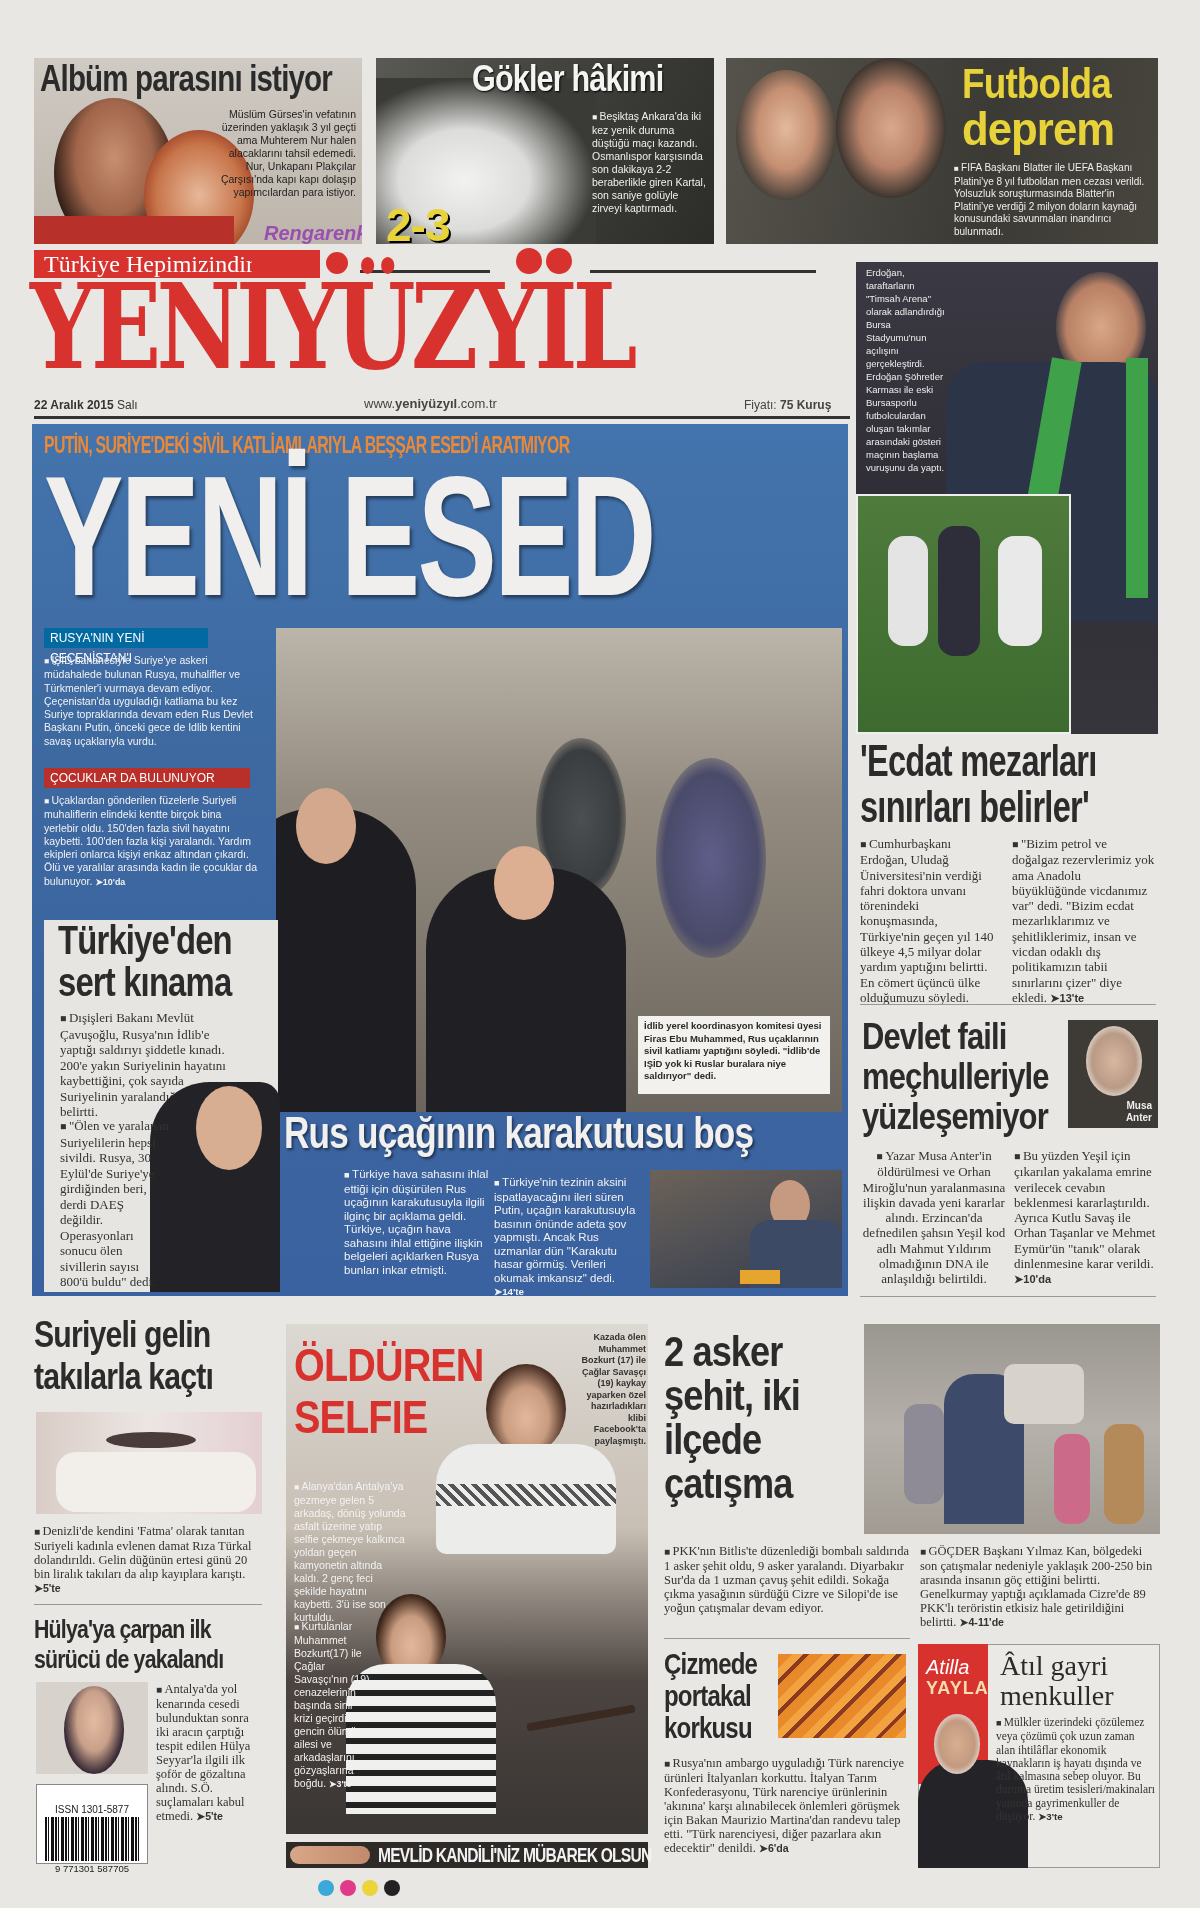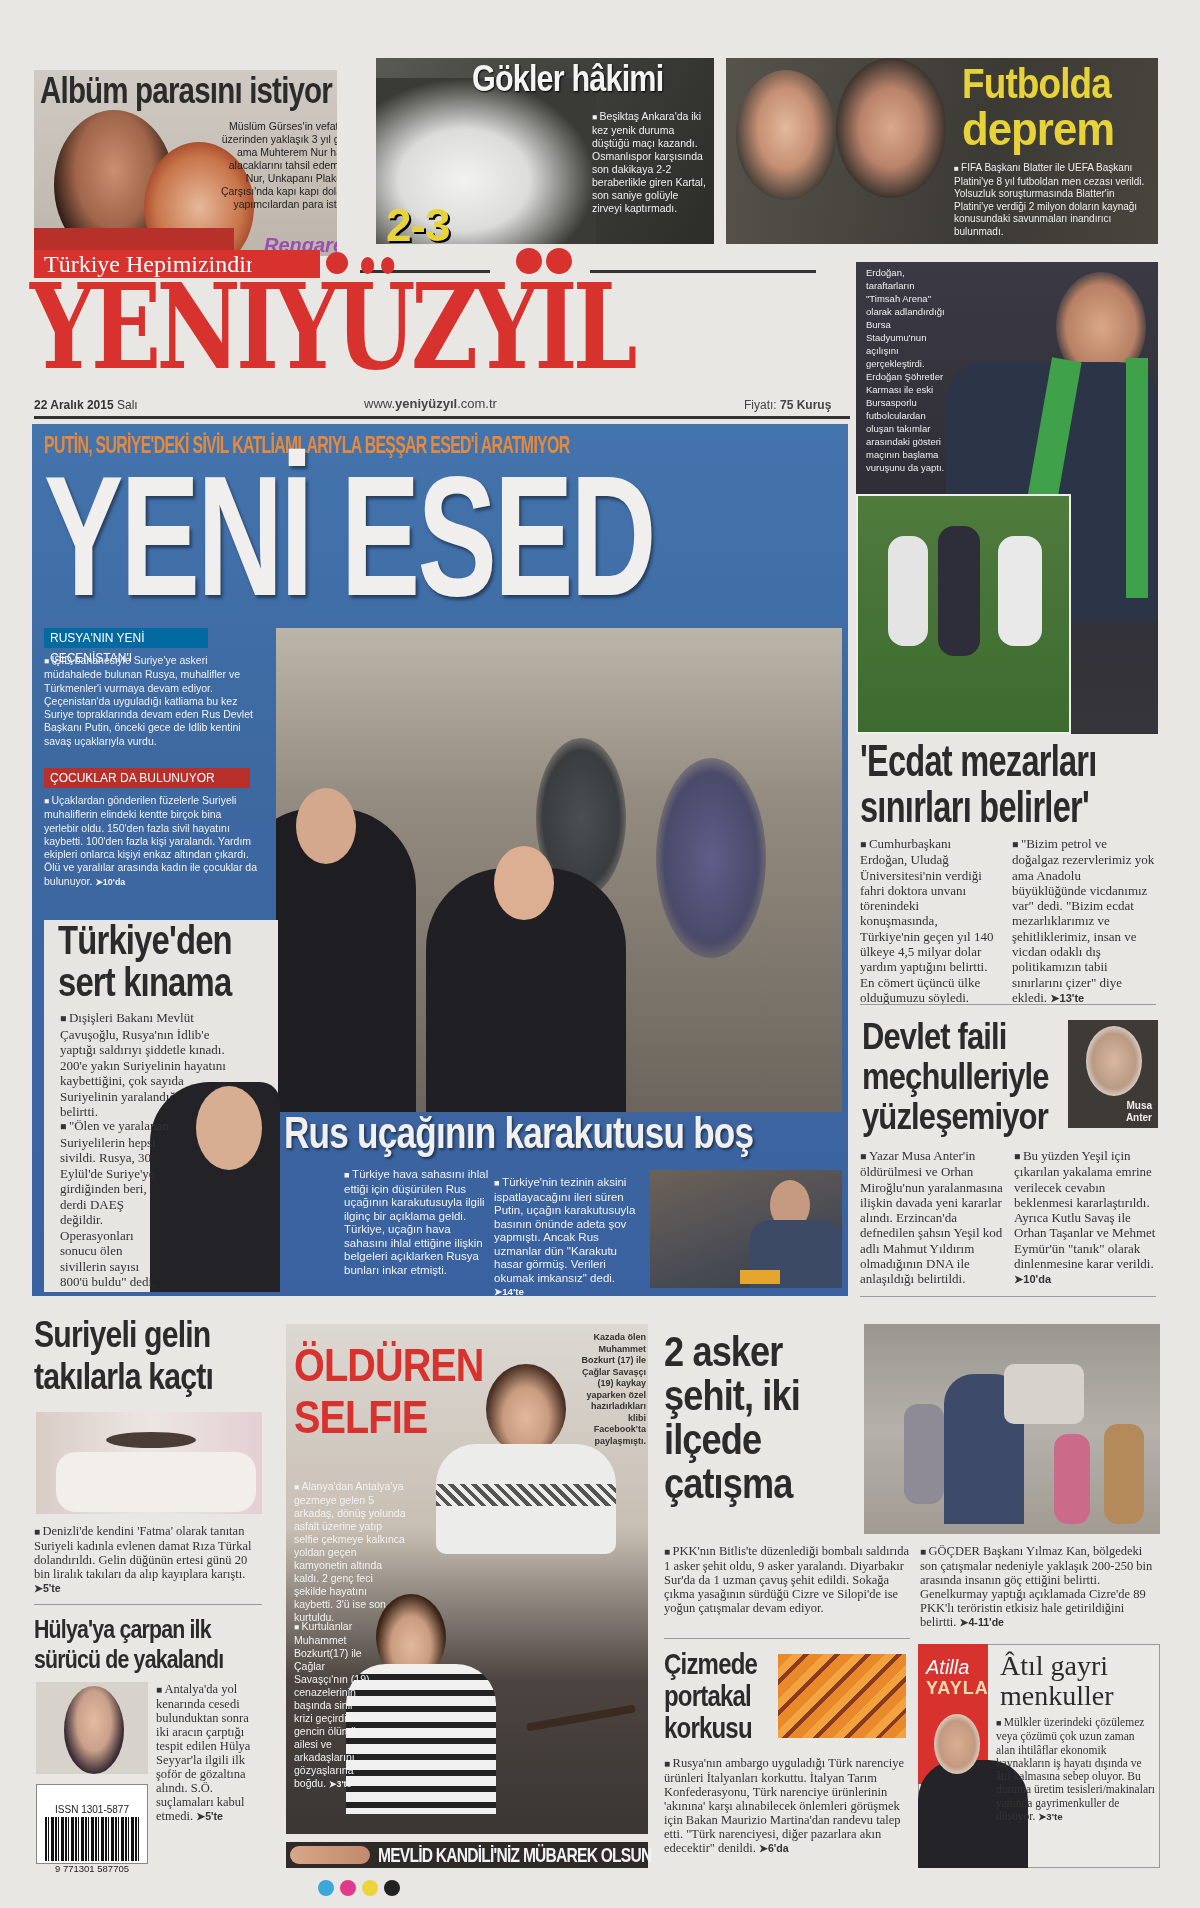--- a/index.html
+++ b/index.html
@@ -14,21 +14,21 @@
   .ph { position: absolute; border-radius: 50%; }
   .small-body { font-family: "Liberation Serif", serif; font-size: 14px; line-height: 16px; color: #333; }
   .wbody { font-family: "Liberation Sans", sans-serif; font-size: 11.5px; line-height: 13.5px; color: #f2f2f2; }
   .ref { font-weight: bold; font-family: "Liberation Sans", sans-serif; font-size: 0.85em; }
   .ref::before { content: "\27A4 "; }
   .rule { position: absolute; height: 1px; background: #999; }
 </style>
 </head>
 <body>
 
-<div class="abs photo" style="left:34px;top:70px;width:303px;height:186px;background:linear-gradient(180deg,#cfcac3 0%,#bdb5ab 100%);">
+<div class="abs photo" style="left:34px;top:58px;width:328px;height:186px;background:linear-gradient(180deg,#cfcac3 0%,#bdb5ab 100%);">
   <div class="ph" style="left:20px;top:40px;width:120px;height:150px;background:radial-gradient(ellipse at 50% 40%,#c98f70 0%,#a0654a 45%,#2a1a14 75%);"></div>
   <div class="ph" style="left:110px;top:72px;width:110px;height:130px;background:radial-gradient(ellipse at 50% 50%,#e6b89a 0%,#c8754a 55%,#9a3a20 80%);"></div>
   <div class="abs" style="left:0;top:158px;width:200px;height:30px;background:#b8302a;"></div>
   <div class="abs cond" style="left:6px;top:0;font-size:36px;color:#2b2b2b;transform:scaleX(0.82);white-space:nowrap;">Albüm parasını istiyor</div>
   <div class="abs sans" style="left:182px;top:50px;width:140px;font-size:10.5px;line-height:13px;text-align:right;color:#222;">Müslüm Gürses'in vefatının üzerinden yaklaşık 3 yıl geçti ama Muhterem Nur halen alacaklarını tahsil edemedi. Nur, Unkapanı Plakçılar Çarşısı'nda kapı kapı dolaşıp yapımcılardan para istiyor.</div>
   <div class="abs sans" style="left:230px;top:164px;font-size:20px;font-style:italic;font-weight:bold;color:#9a4fb0;">Rengarenk</div>
 </div>
 
 <div class="abs photo" style="left:376px;top:58px;width:338px;height:186px;background:linear-gradient(120deg,#5a5a54 0%,#3a3a36 60%,#2c2c28 100%);">
   <div class="abs" style="left:0;top:20px;width:220px;height:170px;background:radial-gradient(ellipse at 40% 60%,#f2f2f0 0%,#dcdcda 35%,#3a3a36 70%);"></div>
@@ -87,20 +87,21 @@
   <span>Uçaklardan gönderilen füzelerle Suriyeli muhaliflerin elindeki kentte birçok bina yerlebir oldu. 150'den fazla sivil hayatını kaybetti. 100'den fazla kişi yaralandı. Yardım ekipleri onlarca kişiyi enkaz altından çıkardı. Ölü ve yaralılar arasında kadın ile çocuklar da bulunuyor.</span> <span class="ref">10'da</span>
 </div>
 
 <div class="abs photo" style="left:276px;top:628px;width:566px;height:484px;background:linear-gradient(180deg,#bcb5aa 0%,#948c80 35%,#6b655d 100%);">
   <div class="ph" style="left:260px;top:110px;width:90px;height:160px;background:radial-gradient(ellipse,#4b4f52 0%,#3a3d40 60%,transparent 80%);"></div>
   <div class="ph" style="left:380px;top:130px;width:110px;height:200px;background:radial-gradient(ellipse,#5e5e8a 0%,#4a4a6a 60%,transparent 80%);"></div>
   <div class="abs" style="left:-40px;top:180px;width:180px;height:310px;background:#1e1e22;border-radius:80px 80px 0 0;"></div>
   <div class="ph" style="left:20px;top:160px;width:60px;height:76px;background:#d4a88c;"></div>
   <div class="abs" style="left:150px;top:240px;width:200px;height:250px;background:#202024;border-radius:80px 80px 0 0;"></div>
   <div class="ph" style="left:218px;top:218px;width:60px;height:74px;background:#dcae92;"></div>
+  <div class="abs sans" style="left:362px;top:388px;width:192px;height:78px;background:#f3f1ed;padding:4px 6px;font-size:9.5px;line-height:12.5px;font-weight:bold;color:#2a2a2a;">İdlib yerel koordinasyon komitesi üyesi Firas Ebu Muhammed, Rus uçaklarının sivil katliamı yaptığını söyledi. "İdlib'de IŞİD yok ki Ruslar buralara niye saldırıyor" dedi.</div>
 </div>
 
 <div class="abs" style="left:44px;top:920px;width:234px;height:372px;background:#e7e5e1;"></div>
 <div class="abs cond" style="left:58px;top:918px;font-size:40px;color:#2b2b2b;transform:scaleX(0.82);">Türkiye'den</div>
 <div class="abs cond" style="left:58px;top:960px;font-size:40px;color:#2b2b2b;transform:scaleX(0.82);">sert kınama</div>
 <div class="abs small-body bullet" style="left:60px;top:1010px;width:170px;font-size:13px;line-height:15.5px;">Dışişleri Bakanı Mevlüt Çavuşoğlu, Rusya'nın İdlib'e yaptığı saldırıyı şiddetle kınadı. 200'e yakın Suriyelinin hayatını kaybettiğini, çok sayıda Suriyelinin yaralandığını belirtti.</div>
 <div class="abs" style="left:150px;top:1082px;width:130px;height:210px;background:#232327;border-radius:60px 20px 0 0;"></div>
 <div class="ph" style="left:196px;top:1086px;width:66px;height:84px;background:#d8ae93;"></div>
 <div class="abs small-body bullet" style="left:60px;top:1118px;width:110px;font-size:13px;line-height:15.5px;">"Ölen ve yaralanan Suriyelilerin hepsi sivildi. Rusya, 30 Eylül'de Suriye'ye girdiğinden beri, derdi DAEŞ değildir. Operasyonları sonucu ölen sivillerin sayısı 800'ü buldu" dedi.</div>
 
@@ -124,21 +125,21 @@
 <div class="rule" style="left:860px;top:1004px;width:296px;"></div>
 
 <div class="abs cond" style="left:862px;top:1016px;font-size:36px;color:#2b2b2b;transform:scaleX(0.86);">Devlet faili</div>
 <div class="abs cond" style="left:862px;top:1056px;font-size:36px;color:#2b2b2b;transform:scaleX(0.86);">meçhulleriyle</div>
 <div class="abs cond" style="left:862px;top:1096px;font-size:36px;color:#2b2b2b;transform:scaleX(0.86);">yüzleşemiyor</div>
 <div class="abs photo" style="left:1068px;top:1020px;width:90px;height:108px;background:#3e3b37;">
   <div class="ph" style="left:18px;top:6px;width:56px;height:70px;background:radial-gradient(ellipse,#d9b7a0 0%,#b99a85 55%,#e8e5e0 80%);"></div>
   <div class="abs sans" style="right:6px;top:80px;font-size:10px;font-weight:bold;color:#eee;">Musa</div>
   <div class="abs sans" style="right:6px;top:92px;font-size:10px;font-weight:bold;color:#eee;">Anter</div>
 </div>
-<div class="abs small-body bullet" style="left:860px;top:1148px;width:148px;font-size:13px;line-height:15.3px;">Yazar Musa Anter'in öldürülmesi ve Orhan Miroğlu'nun yaralanmasına ilişkin davada yeni kararlar alındı. Erzincan'da defnedilen şahsın Yeşil kod adlı Mahmut Yıldırım olmadığının DNA ile anlaşıldığı belirtildi.</div>
+<div class="abs small-body bullet" style="left:860px;top:1148px;width:148px;font-size:13px;line-height:15.3px;text-align:center;">Yazar Musa Anter'in öldürülmesi ve Orhan Miroğlu'nun yaralanmasına ilişkin davada yeni kararlar alındı. Erzincan'da defnedilen şahsın Yeşil kod adlı Mahmut Yıldırım olmadığının DNA ile anlaşıldığı belirtildi.</div>
 <div class="abs small-body bullet" style="left:1014px;top:1148px;width:144px;font-size:13px;line-height:15.3px;">
   <span>Bu yüzden Yeşil için çıkarılan yakalama emrine verilecek cevabın beklenmesi kararlaştırıldı. Ayrıca Kutlu Savaş ile Orhan Taşanlar ve Mehmet Eymür'ün "tanık" olarak dinlenmesine karar verildi.</span> <span class="ref">10'da</span>
 </div>
 <div class="rule" style="left:860px;top:1296px;width:296px;"></div>
 
 <div class="abs cond" style="left:34px;top:1314px;font-size:36px;color:#2b2b2b;transform:scaleX(0.84);white-space:nowrap;">Suriyeli gelin</div>
 <div class="abs cond" style="left:34px;top:1356px;font-size:36px;color:#2b2b2b;transform:scaleX(0.84);white-space:nowrap;">takılarla kaçtı</div>
 <div class="abs photo" style="left:36px;top:1412px;width:226px;height:102px;background:linear-gradient(90deg,#d9ccc6 0%,#ece6e3 50%,#e4cfd3 100%);">
   <div class="abs" style="left:70px;top:20px;width:90px;height:16px;background:#4a3c38;border-radius:50%;"></div>
   <div class="abs" style="left:20px;top:40px;width:200px;height:60px;background:#f2eeea;border-radius:20px;"></div>

